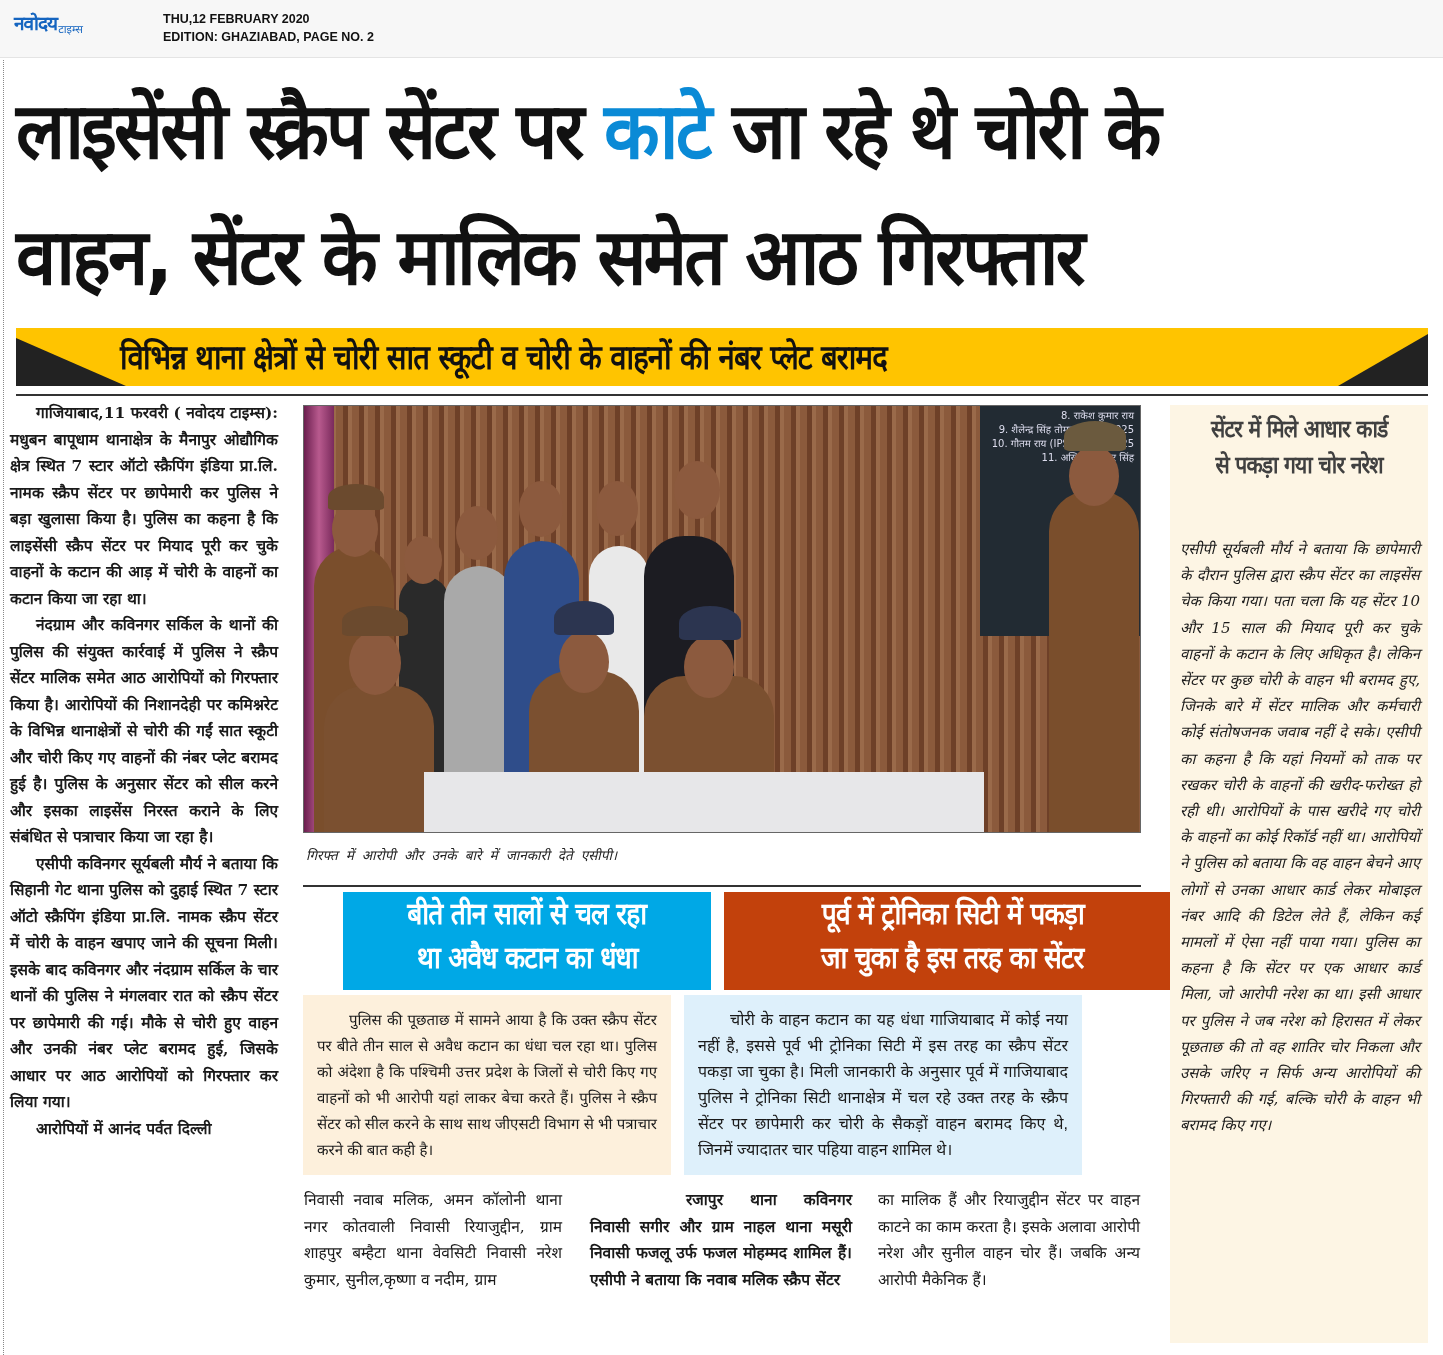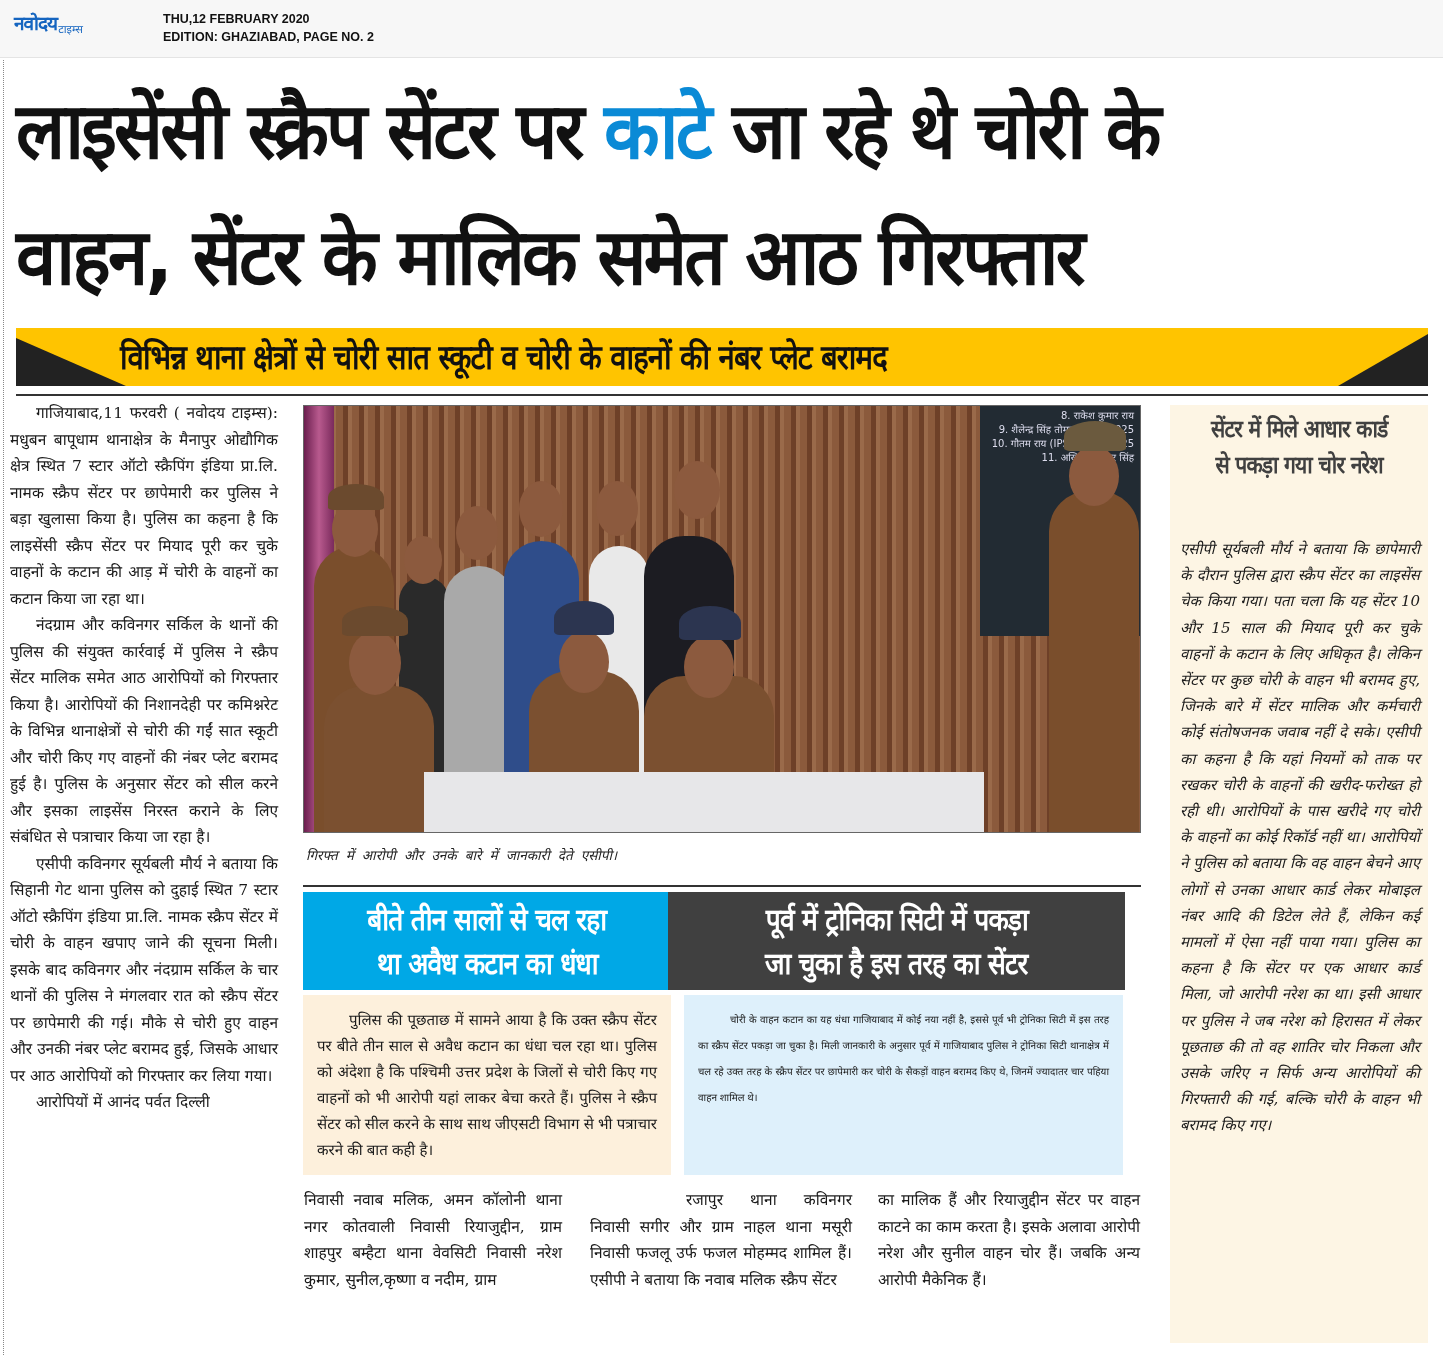--- a/index.html
+++ b/index.html
@@ -22,49 +22,49 @@
 
   
   .banner { position: absolute; left: 16px; top: 328px; width: 1412px; height: 58px; background: #ffc400; clip-path: polygon(0 0, 100% 0, 100% 100%, 0 100%); }
   .banner-tri-left { position: absolute; left: 16px; top: 338px; width: 0; height: 0; border-top: 48px solid transparent; border-left: 110px solid #222; }
   .banner-tri-right { position: absolute; left: 1338px; top: 334px; width: 0; height: 0; border-bottom: 52px solid #222; border-left: 90px solid transparent; }
   .banner-text { position: absolute; left: 120px; top: 330px; width: 1220px; height: 54px; font-family: "DejaVu Sans", sans-serif; font-weight: 900; font-size: 34px; line-height: 54px; color: #111; white-space: nowrap; letter-spacing: -1px; transform: scaleX(0.86); transform-origin: left center; }
   .banner-under { position: absolute; left: 16px; top: 394px; width: 1412px; height: 2px; background: #333; }
 
   
   .col { position: absolute; font-family: "DejaVu Serif", serif; font-size: 15.5px; line-height: 26.5px; color: #1a1a1a; text-align: justify; }
-  .col p { text-indent: 26px; }
+  .col p { text-indent: 26px; font-weight: bold; }
   .col-left { left: 10px; top: 400px; width: 268px; }
   .col-mid1 { left: 304px; top: 1187px; width: 258px; text-indent: 0; }
   .col-mid2 { left: 590px; top: 1187px; width: 262px; }
   .col-mid3 { left: 878px; top: 1187px; width: 262px; }
 
   
   .photo { position: absolute; left: 303px; top: 405px; width: 838px; height: 428px; overflow: hidden; background: #7a4a2e; border: 1px solid #666; text-align: right; }
   .photo .wall { position: absolute; inset: 0; background: repeating-linear-gradient(90deg, #8b5a3c 0 7px, #6e4028 7px 12px, #9a6a4a 12px 16px); }
   .photo .curtain { position: absolute; left: 0; top: 0; width: 30px; height: 428px; background: linear-gradient(90deg, #6a1e4e, #b85a8e, #7a2a5c); }
   .photo .board { position: absolute; right: 0; top: 0; width: 160px; height: 230px; background: #222b33; color: #dde; font-size: 10px; line-height: 14px; padding: 3px 6px; font-family: "DejaVu Sans", sans-serif; }
   .photo .desk { position: absolute; left: 120px; bottom: 0; width: 560px; height: 60px; background: #e7e7e9; }
   .person { position: absolute; border-radius: 40px 40px 4px 4px; }
   .head { position: absolute; border-radius: 50%; background: #8c5a3e; }
   .cap { position: absolute; border-radius: 50% 50% 10% 10%; }
 
   .caption { position: absolute; left: 306px; top: 846px; font-family: Liberation Mono, monospace; font-style: italic; font-size: 13.5px; color: #222; }
   .hrule { position: absolute; left: 303px; top: 885px; width: 838px; height: 2px; background: #333; }
 
   
-  .subhead { position: absolute; height: 98px; color: #fff; font-family: "DejaVu Sans", sans-serif; font-weight: bold; font-size: 30px; line-height: 44px; text-align: center; padding-top: 6px; letter-spacing: -1px; }
+  .subhead { position: absolute; height: 98px; color: #fff; font-family: "DejaVu Sans", sans-serif; font-weight: bold; font-size: 30px; line-height: 44px; text-align: center; letter-spacing: -1px; margin-left: 40px; }
   .subhead-blue { left: 303px; top: 892px; width: 368px; background: #00a8e6; }
-  .subhead-orange { left: 668px; top: 892px; width: 457px; background: #404040; }
+  .subhead-orange { left: 684px; top: 892px; width: 457px; background: #c2410c; }
   .subhead .inner { display: inline-block; transform: scaleX(0.88); transform-origin: center; white-space: nowrap; }
 
   .subbox { position: absolute; font-family: "Liberation Sans Narrow", "Liberation Sans", sans-serif; font-size: 15.5px; line-height: 26px; color: #1a1a1a; text-align: justify; padding: 12px 14px 10px 14px; }
   .subbox p { text-indent: 32px; }
   .subbox-left { left: 303px; top: 995px; width: 368px; height: 180px; background: #fdf0dc; font-size: 15px; line-height: 26px; }
-  .subbox-right { left: 684px; top: 995px; width: 439px; height: 180px; background: #def0fb; font-size: 10px; line-height: 26px; }
+  .subbox-right { left: 684px; top: 995px; width: 398px; height: 180px; background: #def0fb; font-size: 16px; line-height: 26px; }
 
   
   .sidebar { position: absolute; left: 1170px; top: 405px; width: 258px; height: 938px; background: #fdf5e4; }
   .side-title { position: absolute; left: 1176px; top: 411px; width: 246px; font-family: "DejaVu Sans", sans-serif; font-weight: bold; font-size: 24px; line-height: 36px; text-align: center; color: #404040; letter-spacing: -1px; }
   .side-title .inner { display: inline-block; transform: scaleX(0.88); white-space: nowrap; }
   .side-body { position: absolute; left: 1180px; top: 500px; width: 240px; font-family: "DejaVu Serif", serif; font-style: italic; font-size: 15px; line-height: 26.2px; color: #1a1a1a; text-align: justify; margin-top: 36px; }
 </style>
 </head>
 <body>
 

